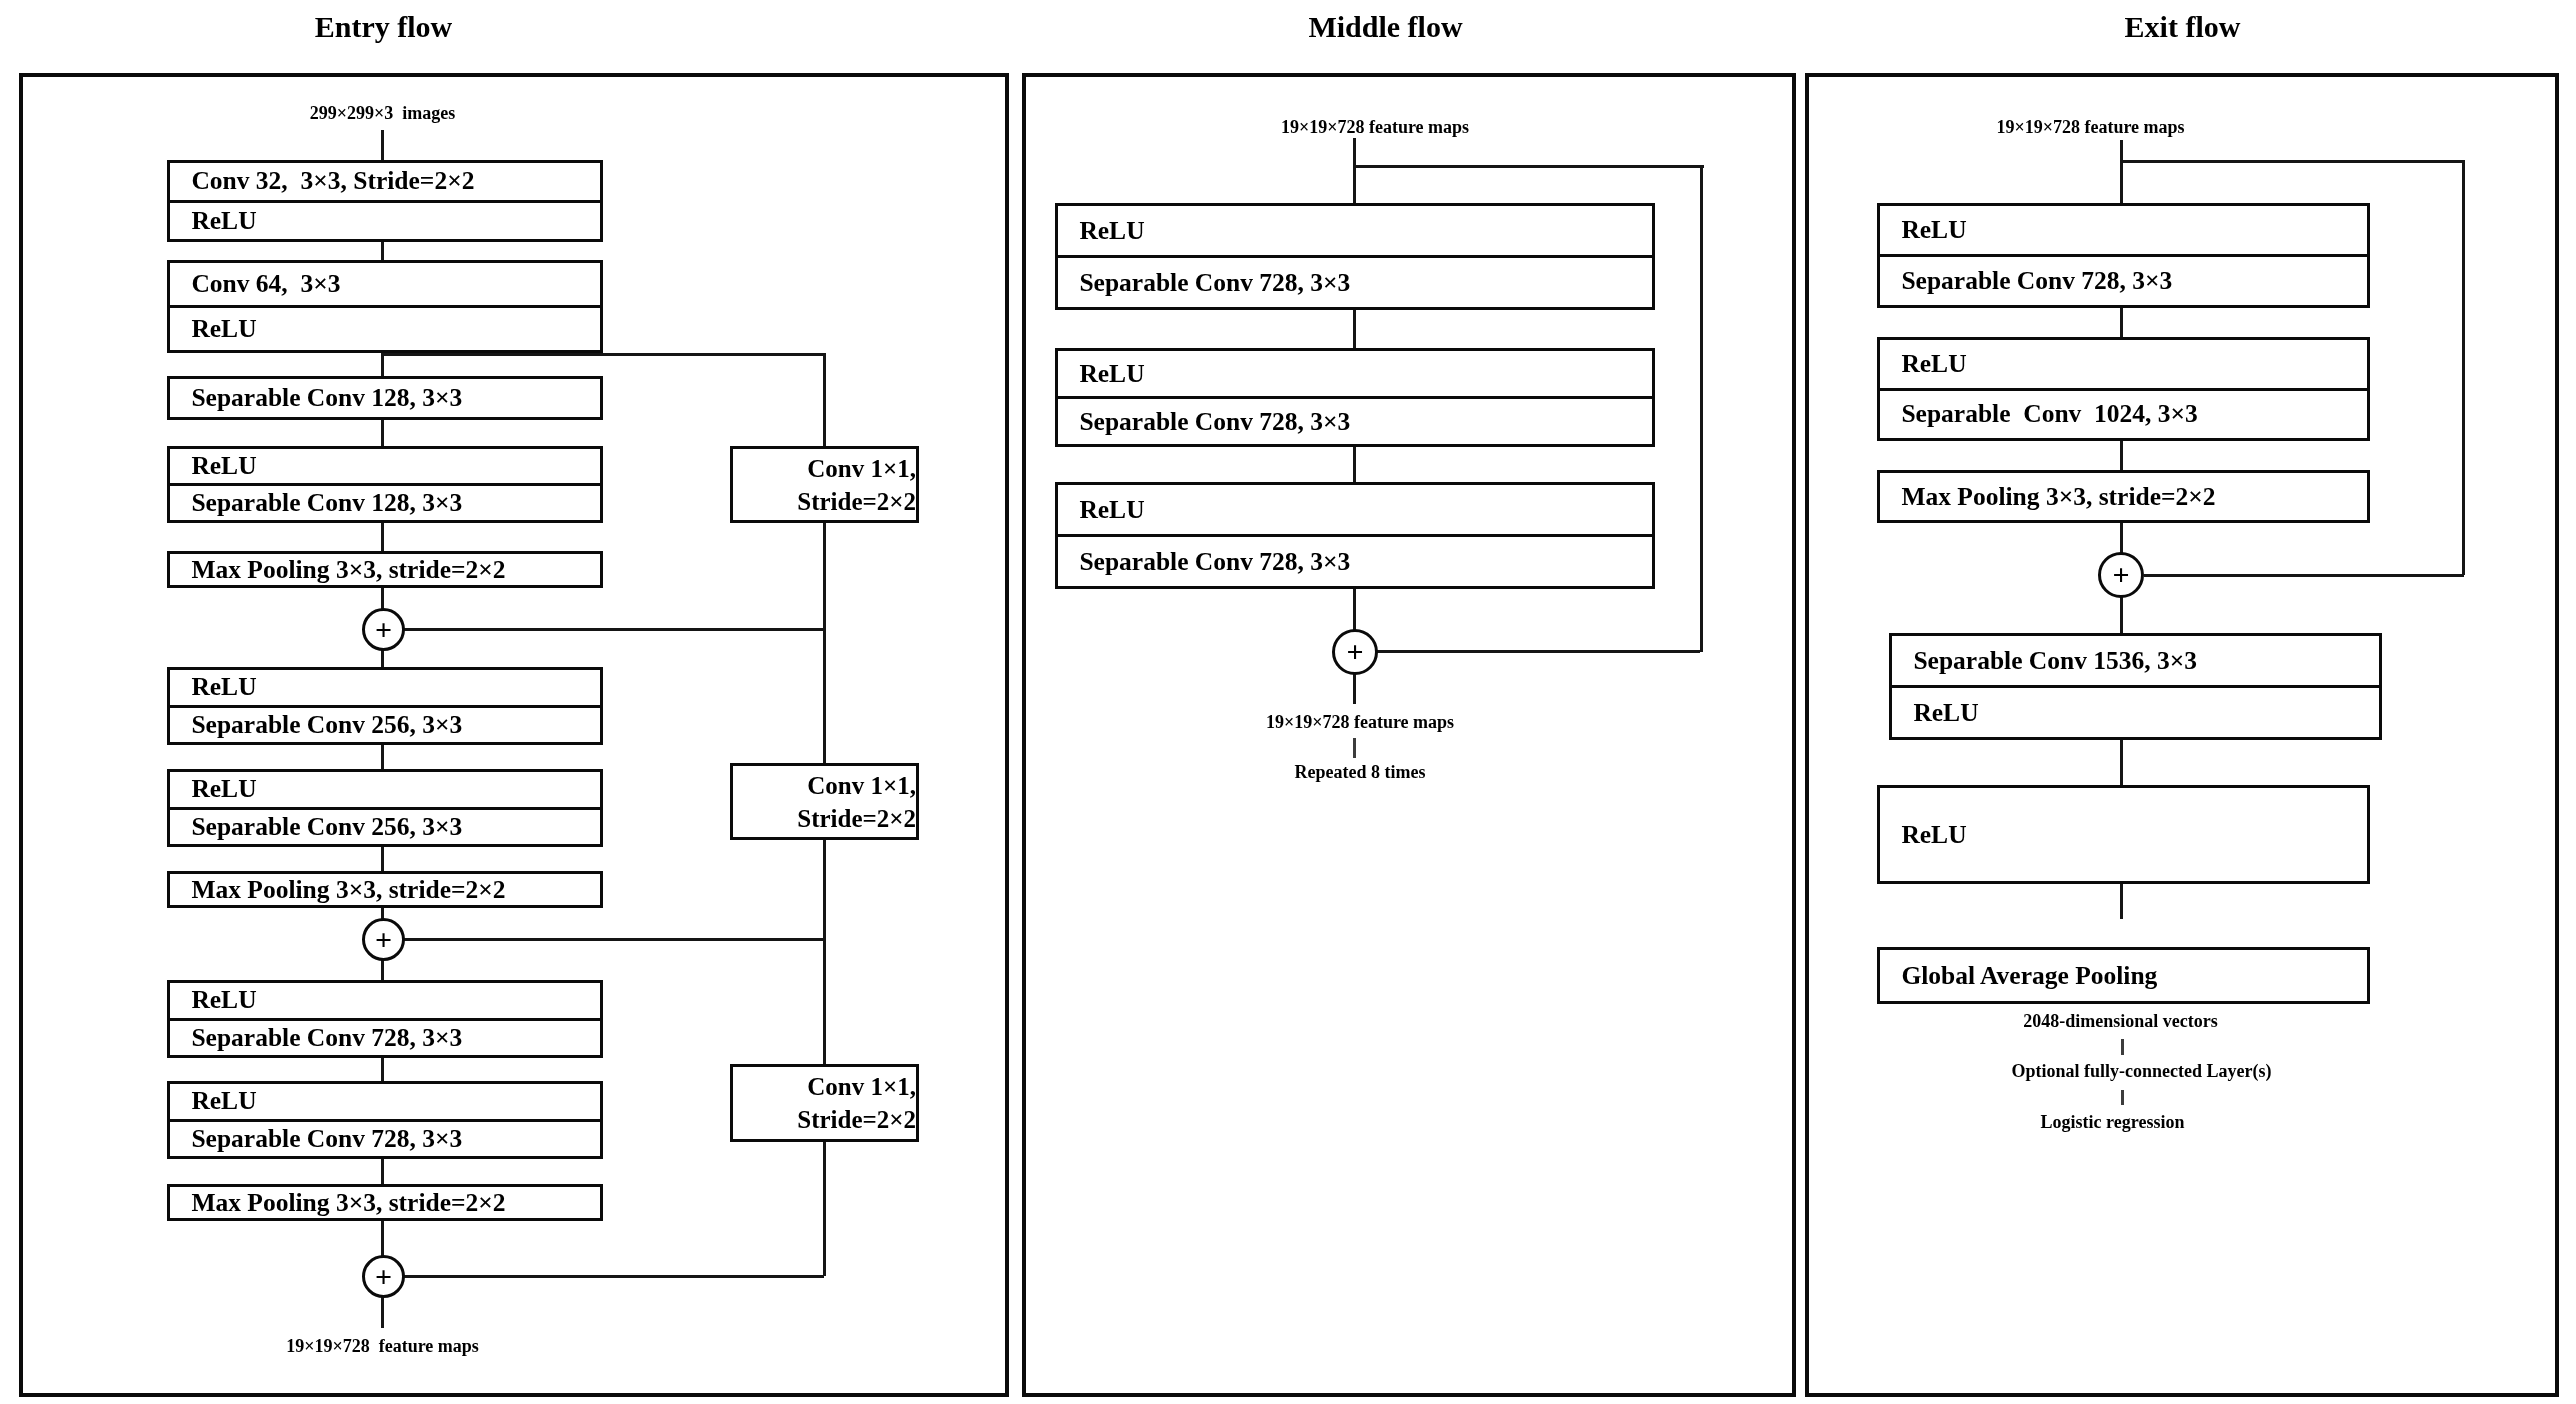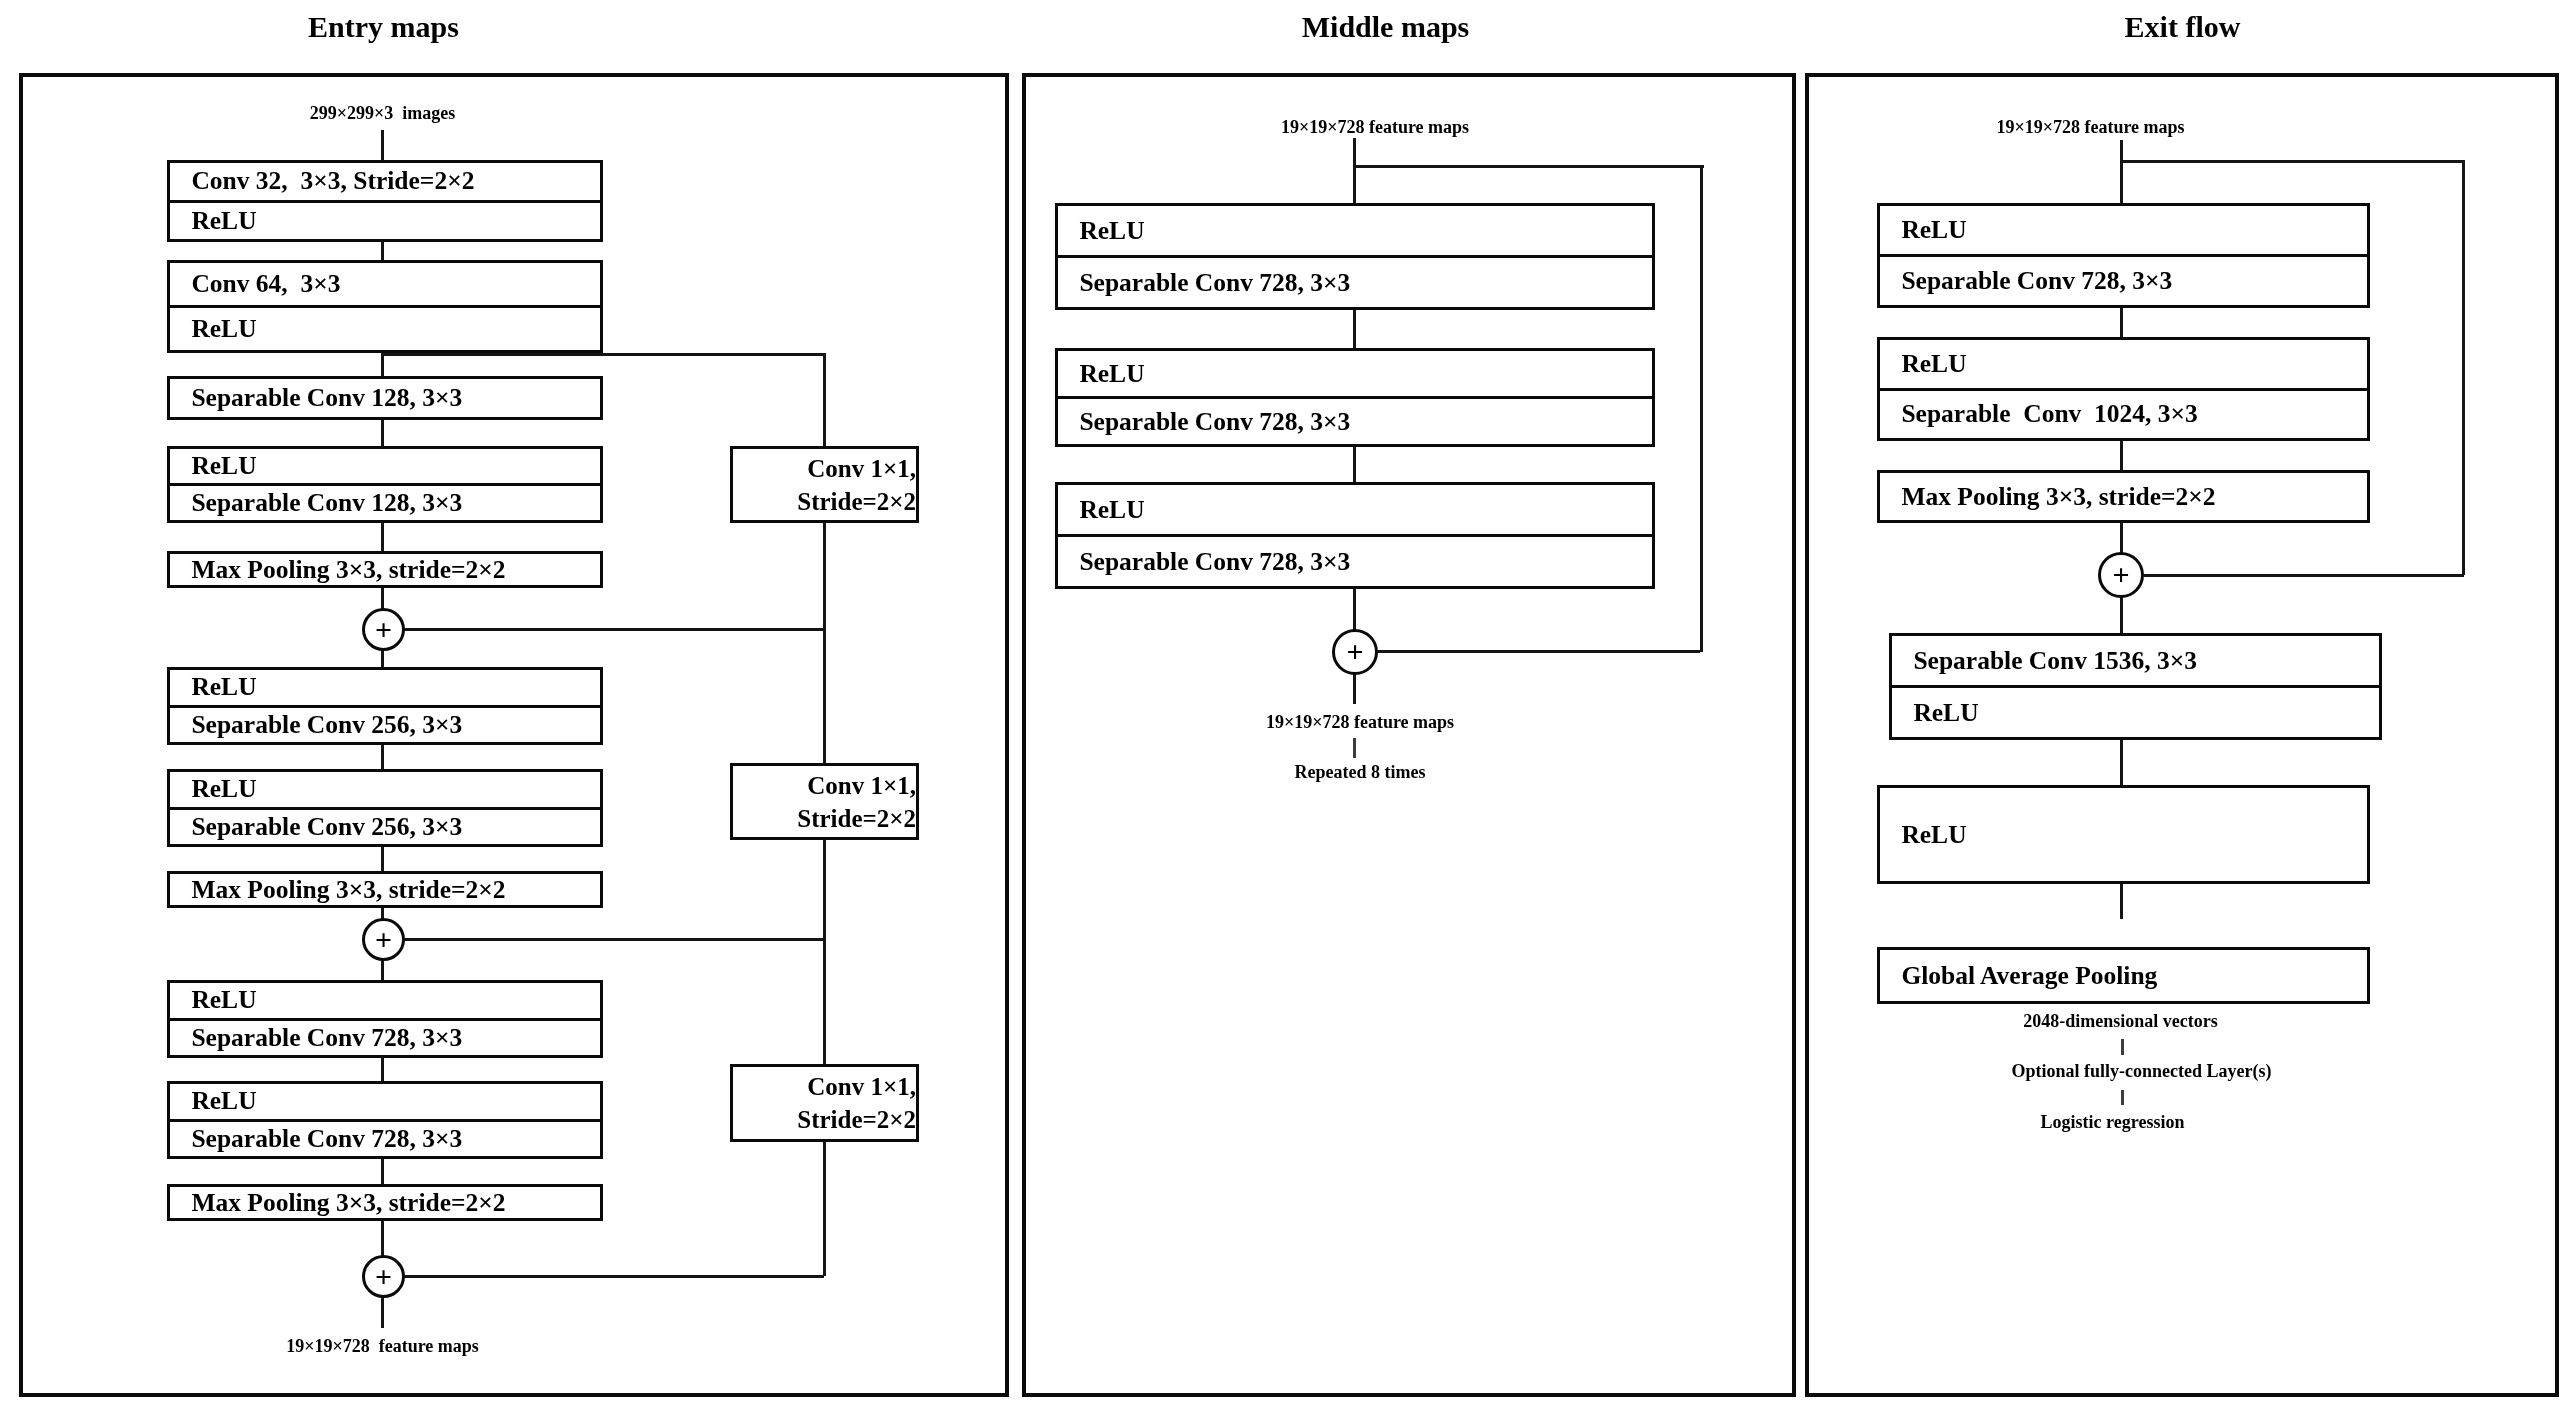--- a/index.html
+++ b/index.html
@@ -21,21 +21,21 @@
   .circle{position:absolute;width:43px;height:43px;border:3.3px solid #0a0a0a;border-radius:50%;background:#fff;
     box-sizing:border-box;display:flex;align-items:center;justify-content:center;
     font-size:30px;font-weight:bold;z-index:4;line-height:1;}
   .bigcircle{width:46px;height:46px;}
 </style>
 </head>
 <body>
 
 <div class="canvas">
 
-  <div class="title" style="left:219px;top:10px;width:329px;">Entry maps</div>
+  <div class="title" style="left:219px;top:10px;width:329px;">Entry flow</div>
   <div class="panel" style="left:19px;top:73px;width:990px;height:1324px;"></div>
 
   <div class="label" style="left:136px;top:95px;width:493px;">299×299×3  images</div>
 
   <div class="vline" style="left:381px;top:130px;width:3.3px;height:1198px;"></div>
   <div class="hline" style="left:383px;top:353px;width:441px;height:2.5px;"></div>
   <div class="vline" style="left:823px;top:353px;width:2.5px;height:923px;"></div>
   <div class="hline" style="left:383px;top:628px;width:441px;height:2.5px;"></div>
   <div class="hline" style="left:383px;top:938px;width:441px;height:2.5px;"></div>
   <div class="hline" style="left:383px;top:1275px;width:441px;height:2.5px;"></div>
@@ -93,21 +93,21 @@
     <div>Conv 1×1,</div>
     <div>Stride=2×2</div>
   </div>
 
   <div class="circle" style="left:362px;top:608px;">+</div>
   <div class="circle" style="left:362px;top:918px;">+</div>
   <div class="circle" style="left:362px;top:1255px;">+</div>
 
   <div class="label" style="left:136px;top:1328px;width:493px;">19×19×728  feature maps</div>
 
-  <div class="title" style="left:1221px;top:10px;width:329px;">Middle maps</div>
+  <div class="title" style="left:1221px;top:10px;width:329px;">Middle flow</div>
   <div class="panel" style="left:1022px;top:73px;width:774px;height:1324px;"></div>
 
   <div class="label" style="left:1108px;top:109px;width:534px;">19×19×728 feature maps</div>
 
   <div class="vline" style="left:1353px;top:138px;width:3.3px;height:566px;"></div>
   <div class="hline" style="left:1355px;top:165px;width:349px;height:2.5px;"></div>
   <div class="vline" style="left:1700px;top:165px;width:2.5px;height:487px;"></div>
   <div class="hline" style="left:1355px;top:650px;width:345px;height:2.5px;"></div>
   <div class="vline thin" style="left:1353px;top:738px;width:2.5px;height:20px;"></div>
 

